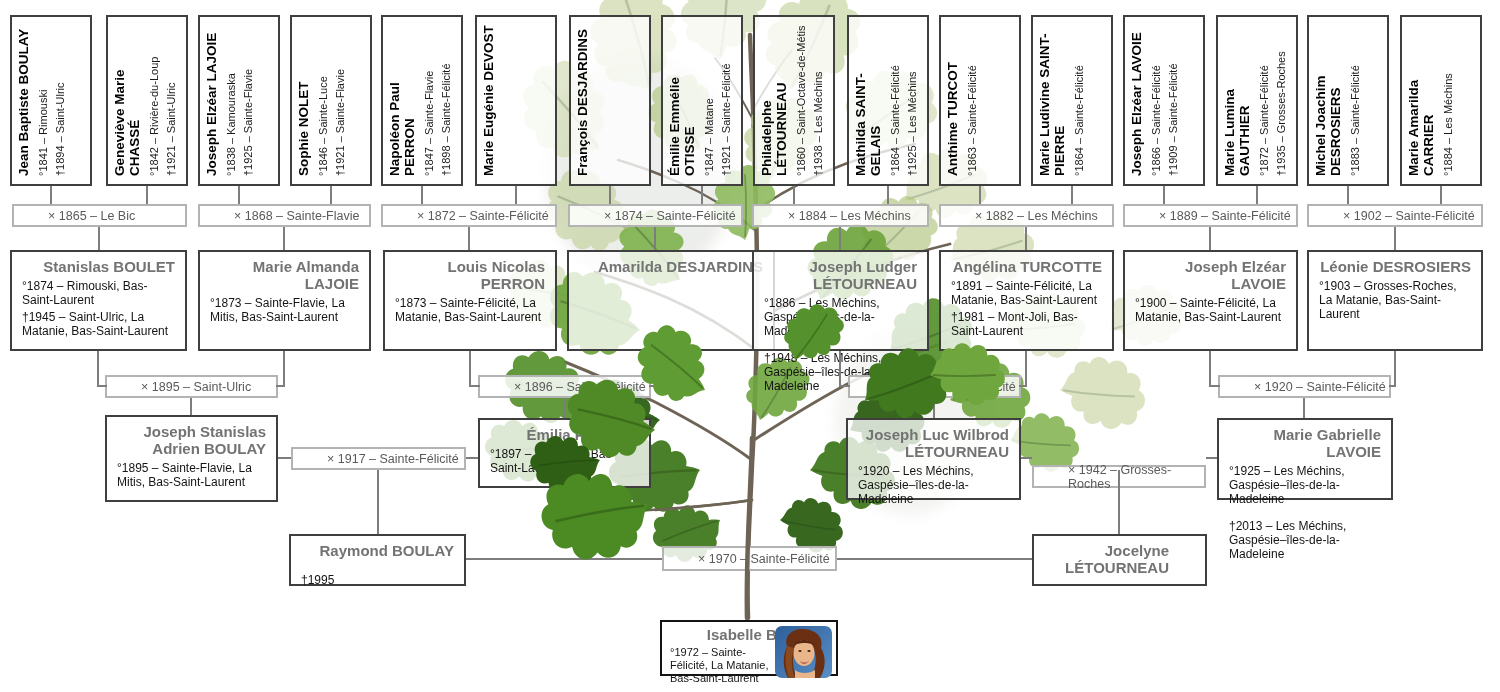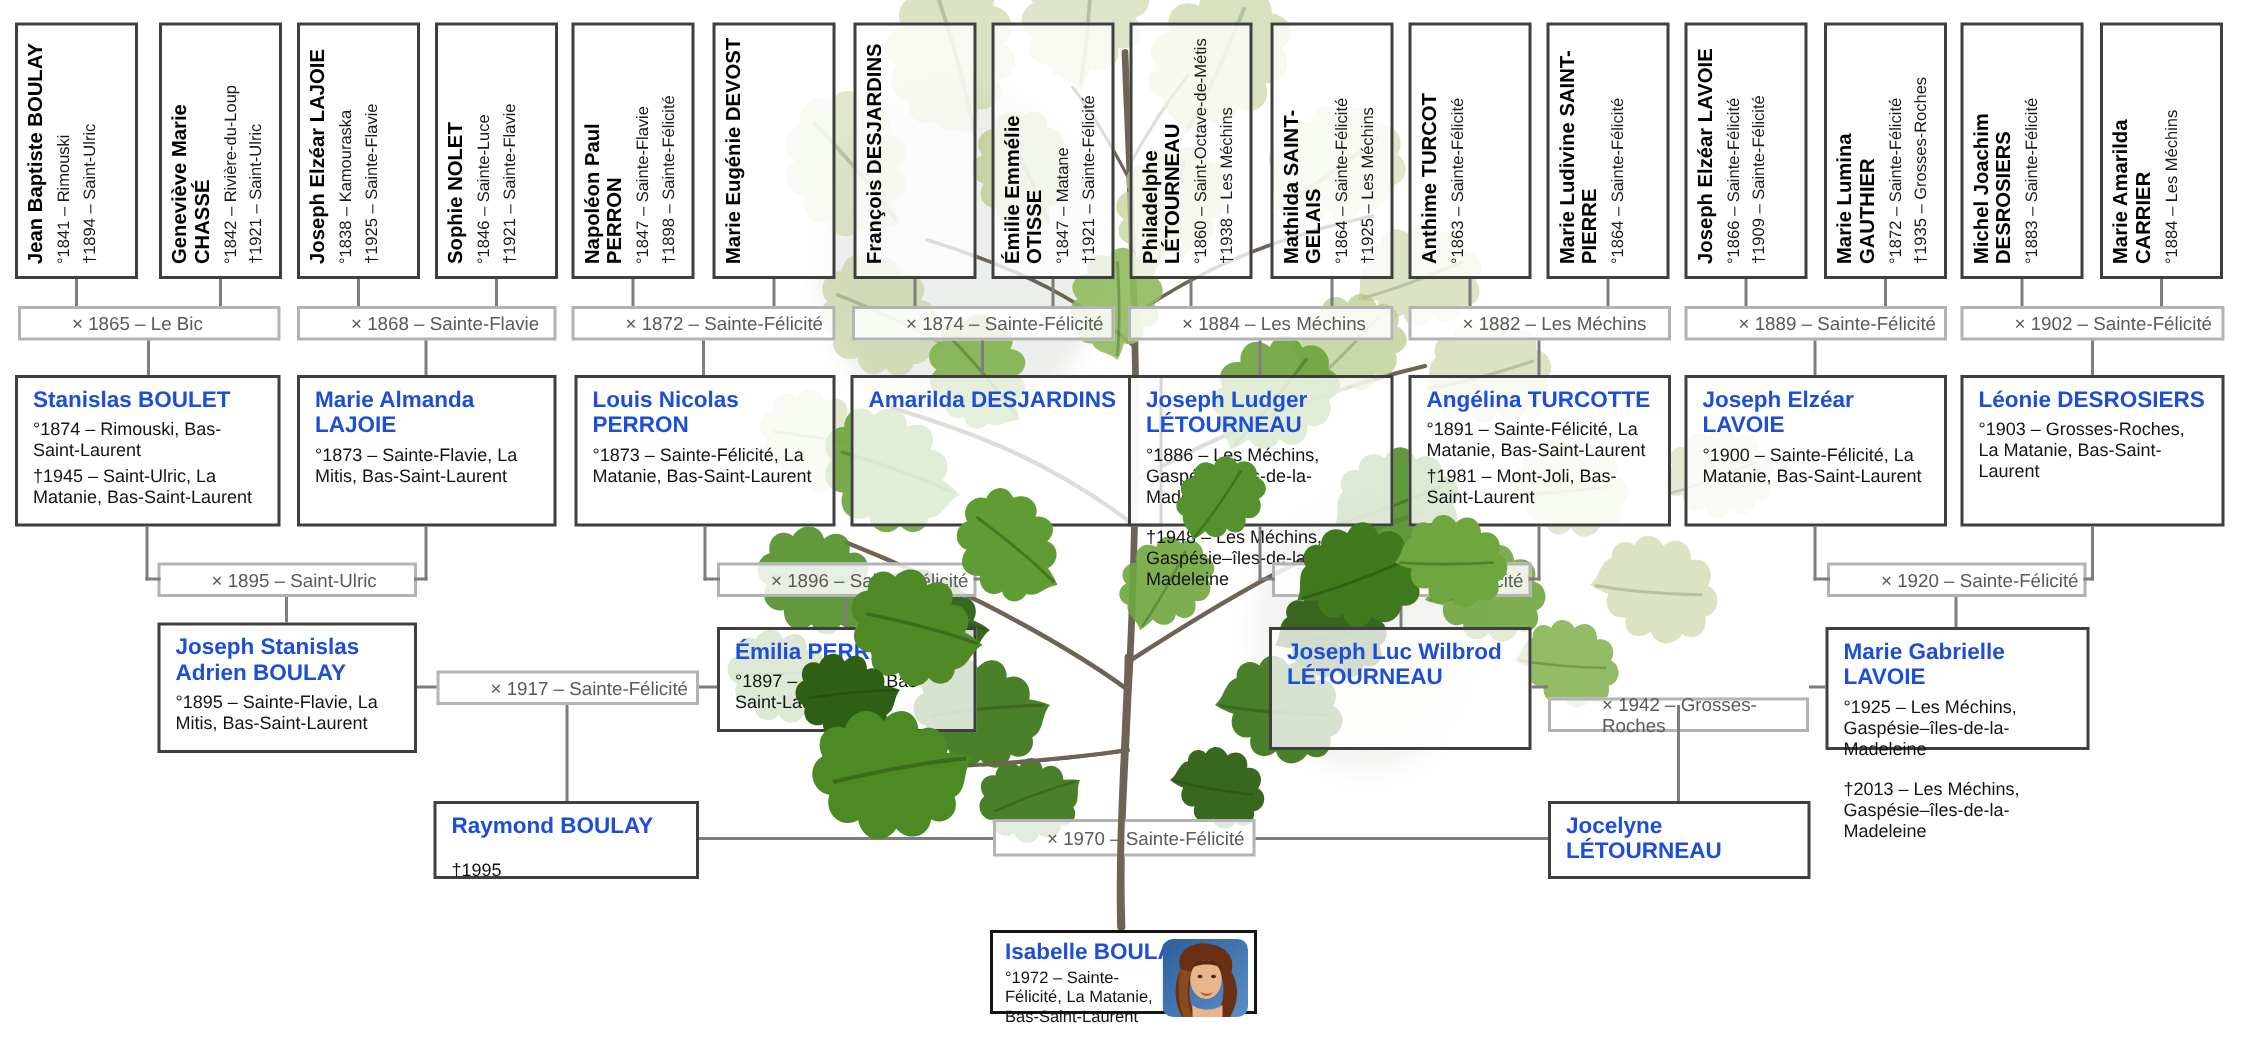--- a/index.html
+++ b/index.html
@@ -5,21 +5,21 @@
   html,body{margin:0;padding:0;background:#fff;}
   body{font-family:"Liberation Sans","DejaVu Sans",sans-serif;color:#111;}
   .canvas{position:relative;width:1500px;height:692px;background:#fff;overflow:hidden;}
   svg.tree{position:absolute;left:0;top:0;pointer-events:none;}
   .tback{z-index:0;}
   .tfront{z-index:2;}
   
   .pbox{position:absolute;box-sizing:border-box;border:2px solid #3f3f3f;
         background:rgba(255,255,255,0.78);z-index:1;padding:7px 10px;}
   .opaque{background:#ffffff;}
-  .pname{font-weight:bold;font-size:15px;line-height:1.12;color:#1d4ed8;}
+  .pname{font-weight:bold;font-size:15px;line-height:1.12;color:#737373;text-align:right;}
   .pdetail{font-size:12px;line-height:1.18;margin-top:3px;color:#141414;}
   .gap{margin-top:13px;}
   .narrow-name{max-width:125px;}
   
   .vbox{position:absolute;box-sizing:border-box;border:2px solid #3f3f3f;
         background:rgba(255,255,255,0.78);z-index:1;overflow:hidden;}
   .vin{position:absolute;left:0;top:0;width:167px;height:78px;box-sizing:border-box;
        padding:5px 8px;transform-origin:0 0;transform:rotate(-90deg) translateX(-167px);}
   .vname{font-weight:bold;font-size:13.5px;line-height:1.1;color:#000;}
   .vdetail{font-size:11px;line-height:1.15;margin-top:5px;color:#1a1a1a;}
@@ -259,20 +259,21 @@
   <div class="pbox" style="left:105px;top:415px;width:173px;height:87px">
       <div class="pname">Joseph Stanislas Adrien BOULAY</div>
       <div class="pdetail">°1895 – Sainte-Flavie, La Mitis, Bas-Saint-Laurent</div>
     </div>
   <div class="pbox" style="left:478px;top:418px;width:173px;height:70px">
       <div class="pname">Émilia PERRON</div>
       <div class="pdetail">°1897 – Rimouski, Bas-Saint-Laurent</div>
     </div>
   <div class="pbox" style="left:846px;top:418px;width:175px;height:82px">
       <div class="pname">Joseph Luc Wilbrod LÉTOURNEAU</div>
+      <div class="pdetail">°1920 – Les Méchins, Gaspésie–îles-de-la-Madeleine</div>
     </div>
   <div class="pbox" style="left:1217px;top:418px;width:176px;height:82px">
       <div class="pname">Marie Gabrielle LAVOIE</div>
       <div class="pdetail">°1925 – Les Méchins, Gaspésie–îles-de-la-Madeleine</div>
       <div class="pdetail gap">†2013 – Les Méchins, Gaspésie–îles-de-la-Madeleine</div>
     </div>
 
   <div class="mbox" style="left:291px;top:447px;width:175px;height:23px">× 1917 – Sainte-Félicité</div>
   <div class="mbox" style="left:1032px;top:465px;width:174px;height:23px">× 1942 – Grosses-Roches</div>
 

